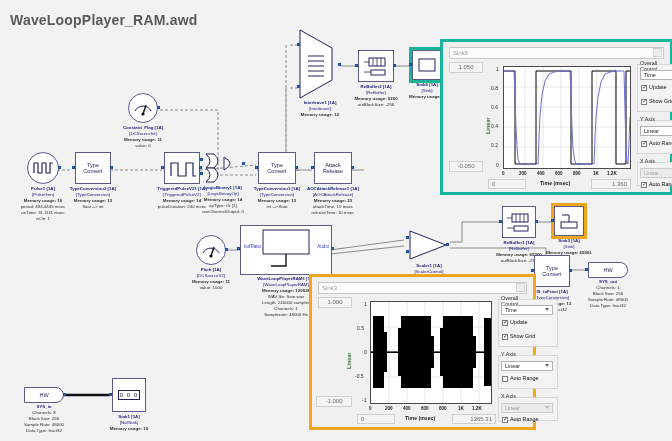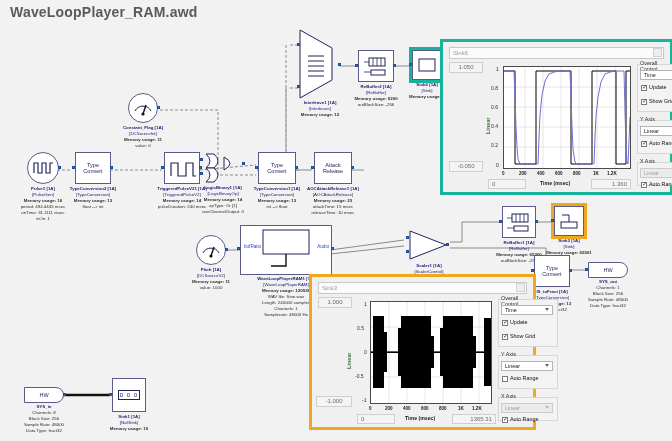--- a/index.html
+++ b/index.html
@@ -9,21 +9,21 @@
     background: #f2f2f2;
     position: relative;
   }
   #canvas {
     position: absolute; left: 0; top: 0; width: 672px; height: 441px;
     background: #f2f2f2;
   }
   #wires { position: absolute; left: 0; top: 0; width: 672px; height: 441px; }
 
   .title {
-    position: absolute; left: 10px; top: 4px;
+    position: absolute; left: 10px; top: 12px;
     font-size: 14px; font-weight: bold; color: #5a5a5a;
     letter-spacing: 0.2px;
   }
 
   
   .node { position: absolute; }
   .shape {
     position: absolute; left: 0; top: 0;
     background: #ffffff; border: 1px solid #5b5b8a;
   }

